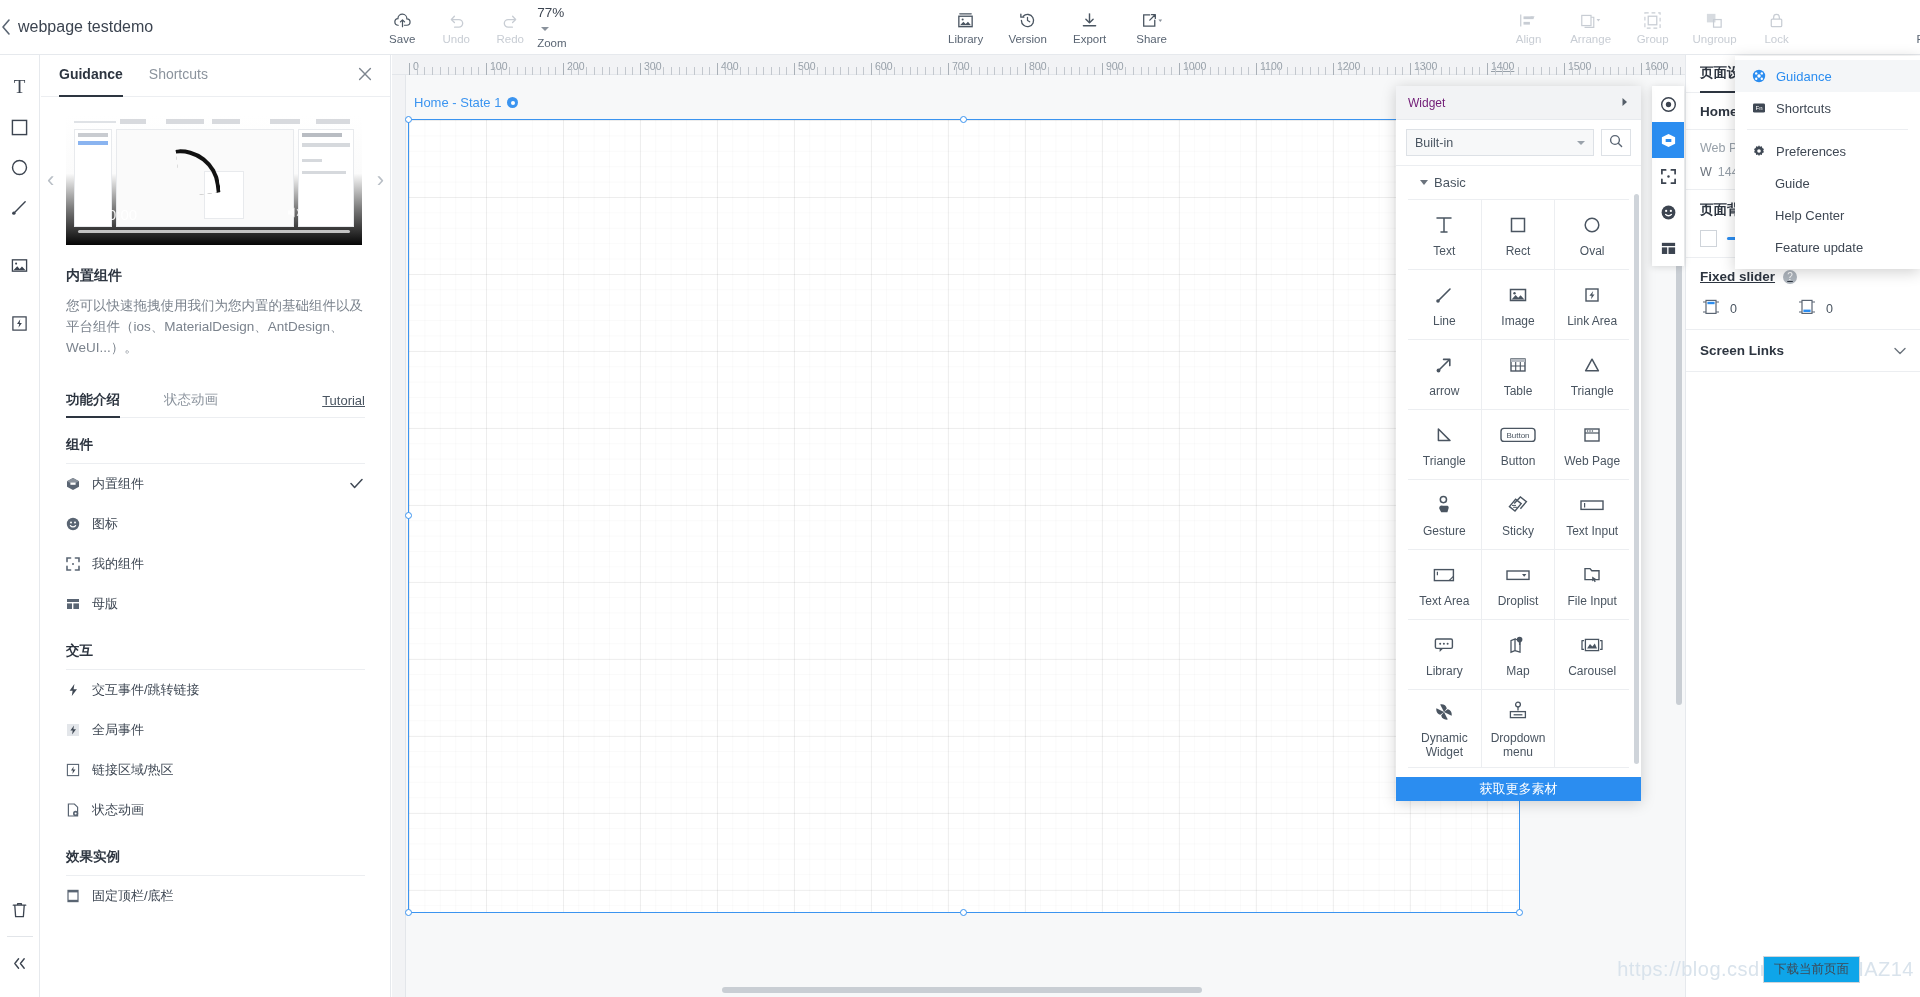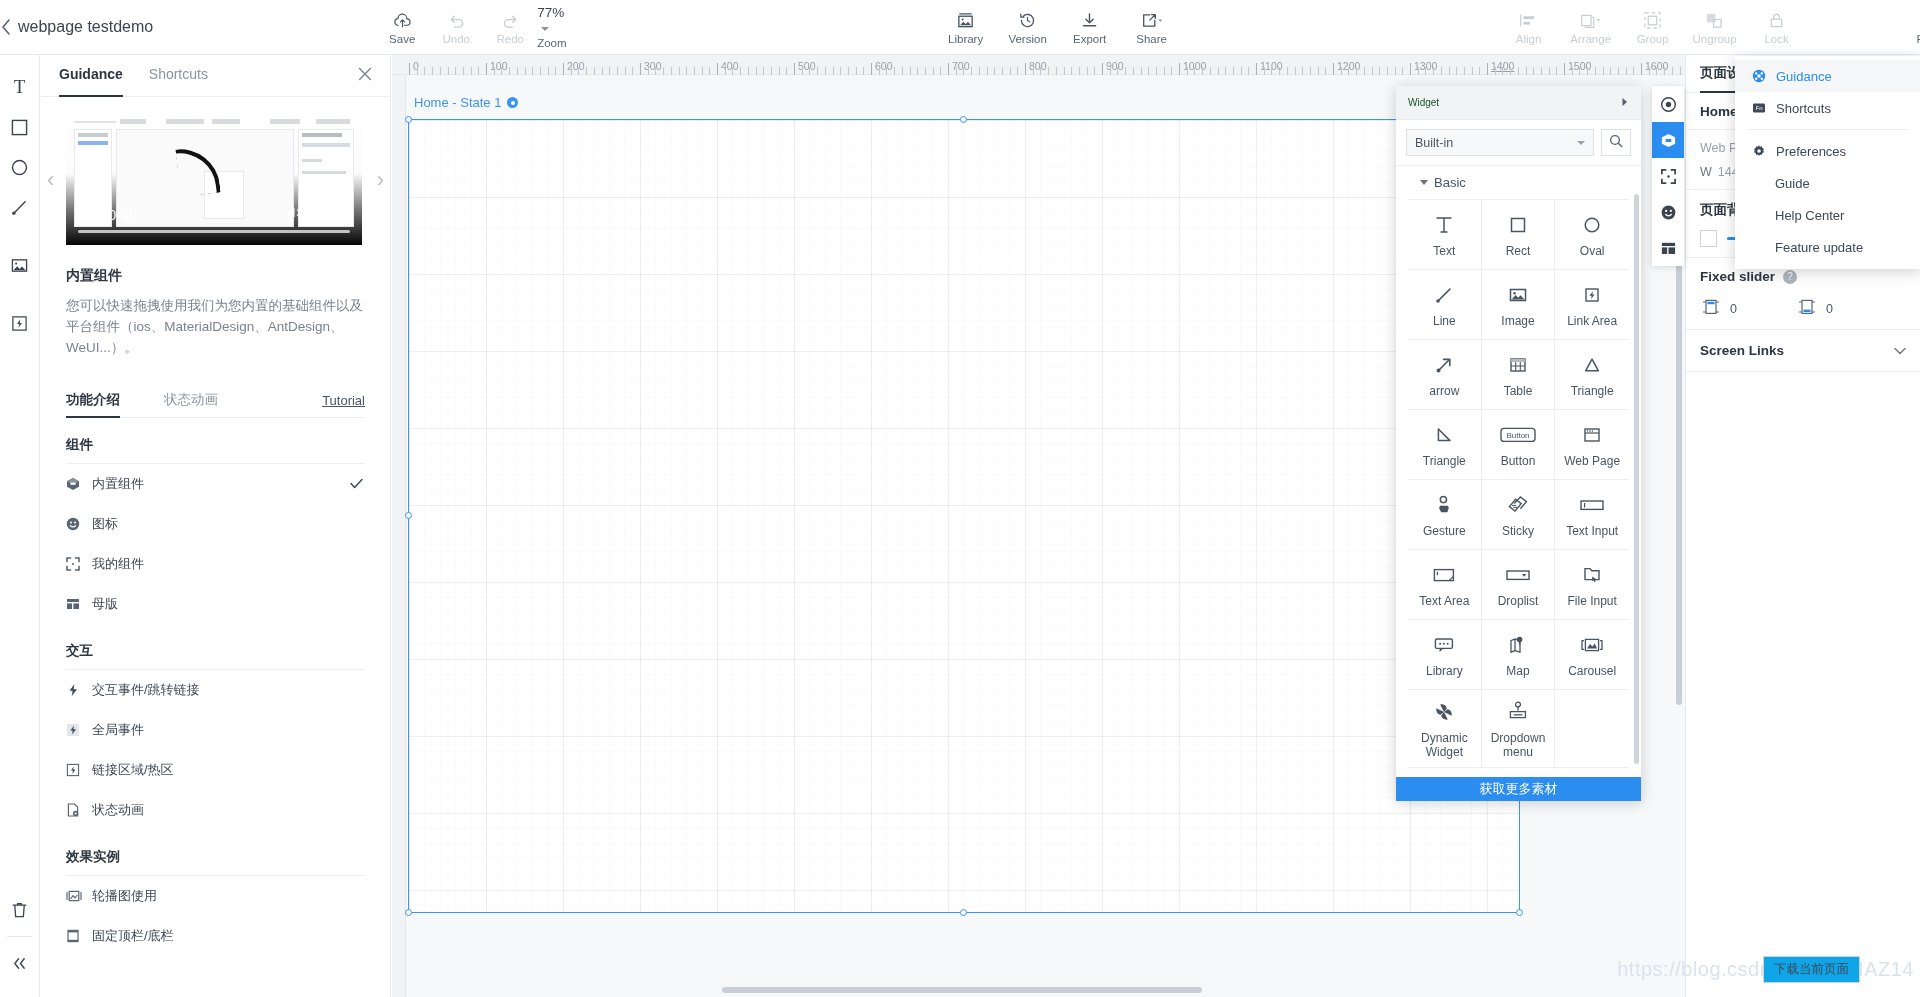--- a/index.html
+++ b/index.html
@@ -122,21 +122,21 @@
                    background:#fff;border-radius:50%;}
   .hscroll { position:absolute; bottom:4px; height:6px; background:#c9ced4; border-radius:3px; }
   .vscroll { position:absolute; right:3px; width:6px; background:#c9ced4; border-radius:3px; }
   
   #widgetpanel {
     position:absolute; left:1396px; top:86px; width:245px; background:#fff;
     box-shadow:0 2px 14px rgba(0,0,0,.18); z-index:40;
   }
   .wp-head { height:34px; background:#f2f3f5; display:flex; align-items:center;
              padding:0 12px; justify-content:space-between; border-bottom:1px solid #e7eaee;}
-  .wp-head span.t { font-size:10px; color:#14532d; }
+  .wp-head span.t { font-size:12px; color:#701a75; }
   .wp-head span.a { color:#555e69; font-size:10px; }
   .wp-search { display:flex; align-items:center; padding:9px 10px; gap:7px; }
   .wp-select { flex:1; height:27px; border:1px solid #dde1e6; background:#f7f8f9;
                display:flex; align-items:center; padding:0 8px; font-size:12.5px;
                color:#4a5561; justify-content:space-between; cursor:pointer; }
   .wp-select .cr { width:0;height:0;border-left:4px solid transparent;
                    border-right:4px solid transparent;border-top:4px solid #9aa2ab;}
   .wp-sbtn { width:30px;height:27px; border:1px solid #dde1e6; background:#fff;
              display:flex;align-items:center;justify-content:center; cursor:pointer; color:#5a6573;}
   .wp-body { position:relative; border-top:1px solid #eceef1; max-height:655px; overflow:hidden;}
@@ -172,21 +172,21 @@
   .rp-wh { display:flex; align-items:center; gap:6px; margin-top:10px;
            font-size:12.5px; color:#6b737d;}
   .rp-slider { display:flex; align-items:center; gap:10px; margin-top:11px; }
   .rp-chk { width:17px;height:17px;border:1px solid #cfd4da;background:#fff; cursor:pointer;}
   .rp-track { flex:1; height:3px; background:#e2e5e9; position:relative; border-radius:2px;}
   .rp-fill { position:absolute; left:0; top:0; bottom:0; background:#2b8df0; border-radius:2px;}
   .rp-knob { position:absolute; width:9px;height:9px;border-radius:50%;background:#fff;
              border:2px solid #2b8df0; top:-4px; cursor:pointer;}
   .rp-pct { font-size:12.5px; color:#4a5561; white-space:nowrap; }
   .rp-fixed { display:flex; align-items:center; gap:8px; font-size:13.5px;
-              font-weight:bold; color:#2d3540; }
+              font-weight:bold; color:#2d3540;text-decoration:underline; }
   .help-ico { width:14px;height:14px;border-radius:50%;background:#aeb5bd;color:#fff;
               font-size:10px; display:inline-flex; align-items:center; justify-content:center;
               font-weight:normal; cursor:pointer; }
   .rp-fixrow { display:flex; align-items:center; gap:8px; margin-top:14px; }
   .rp-fixitem { display:flex; align-items:center; gap:8px; width:88px; }
   .rp-fixitem .n { font-size:12.5px; color:#4a5561; }
   .rp-collapse { display:flex; align-items:center; justify-content:space-between;
                  padding:13px 14px; border-bottom:1px solid #eceef1; cursor:pointer; }
   .rp-collapse .t { font-size:13.5px; font-weight:bold; color:#2d3540; }
   
@@ -558,30 +558,20 @@
       <svg width="14" height="14" viewBox="0 0 14 14">
           <path d="M2.4 1h6l3.2 3.2V13H2.4z" stroke="#5a6573" stroke-width="1.2" fill="none"></path>
           <circle cx="9.6" cy="10.4" r="2.6" fill="#5a6573"></circle>
           <circle cx="9.6" cy="10.4" r="1" fill="#fff"></circle>
         </svg>
     </span>
     <span class="rl">状态动画</span>
   </div>
 
   <div class="g-sec">效果实例</div>
-  <div class="g-row">
-    <span class="ri">
-      <svg width="16" height="14" viewBox="0 0 16 14">
-          <path d="M1 3.6v6.8M15 3.6v6.8" stroke="#5a6573" stroke-width="1.2" stroke-linecap="round"></path>
-          <rect x="3.2" y="2.4" width="9.6" height="9.2" stroke="#5a6573" stroke-width="1.2" fill="none"></rect>
-          <path d="M4.4 10 7 6.6l2 2.2 2.4-2.8" stroke="#5a6573" stroke-width="1.1" fill="none"></path>
-        </svg>
-    </span>
-    <span class="rl">轮播图使用</span>
-  </div>
   <div class="g-row">
     <span class="ri">
       <svg width="14" height="14" viewBox="0 0 14 14">
           <rect x="2" y="1.4" width="10" height="11.2" stroke="#5a6573" stroke-width="1.2" fill="none"></rect>
           <rect x="2" y="1.4" width="10" height="2" fill="#5a6573"></rect>
           <rect x="2" y="10.8" width="10" height="1.8" fill="#5a6573"></rect>
         </svg>
     </span>
     <span class="rl">固定顶栏/底栏</span>
   </div>

